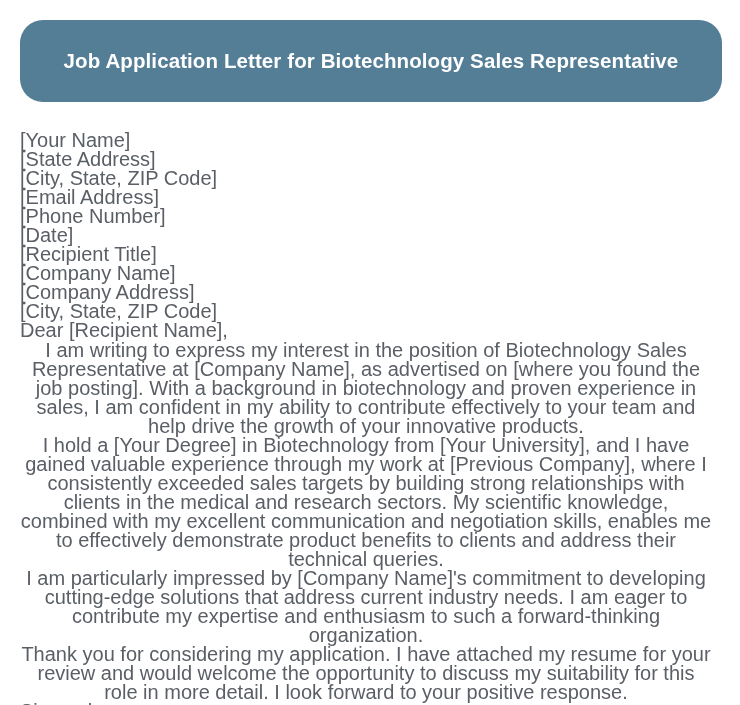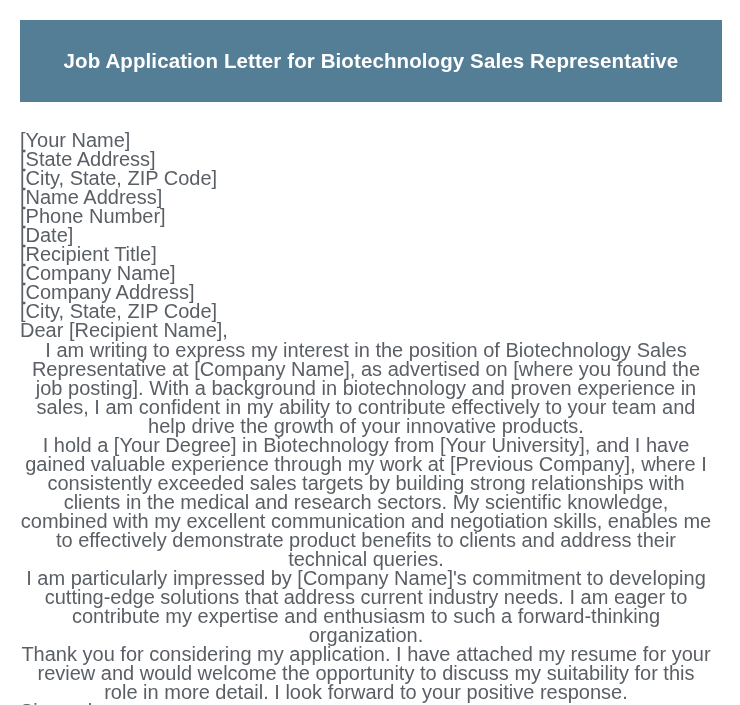--- a/index.html
+++ b/index.html
@@ -29,20 +29,21 @@
     left: 20px;
     top: 20px;
     width: 702px;
     height: 82px;
     background: #547d96;
     display: flex;
     align-items: center;
     justify-content: center;
     box-sizing: border-box;
     padding: 0 18px;
+    border-radius: 23px;
   }
   .header-title {
     color: #ffffff;
     font-family: "Liberation Sans", sans-serif;
     font-size: 20.5px;
     font-weight: bold;
     letter-spacing: 0.1px;
     line-height: 1.2;
     text-align: center;
     white-space: nowrap;
@@ -84,21 +85,21 @@
   <div class="header-banner">
     <div class="header-title">Job Application Letter for Biotechnology Sales Representative</div>
   </div>
 
   <div class="letter-body">
 
     <div>
       <div class="letter-line">[Your Name]</div>
       <div class="letter-line">[State Address]</div>
       <div class="letter-line">[City, State, ZIP Code]</div>
-      <div class="letter-line">[Name Address]</div>
+      <div class="letter-line">[Email Address]</div>
       <div class="letter-line">[Phone Number]</div>
       <div class="letter-line">[Date]</div>
     </div>
 
     <div>
       <div class="letter-line">[Recipient Title]</div>
       <div class="letter-line">[Company Name]</div>
       <div class="letter-line">[Company Address]</div>
       <div class="letter-line">[City, State, ZIP Code]</div>
     </div>

